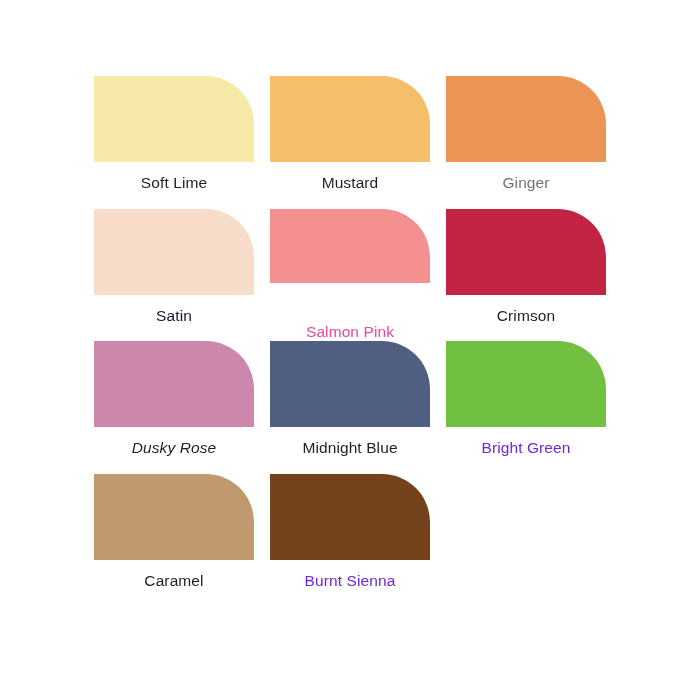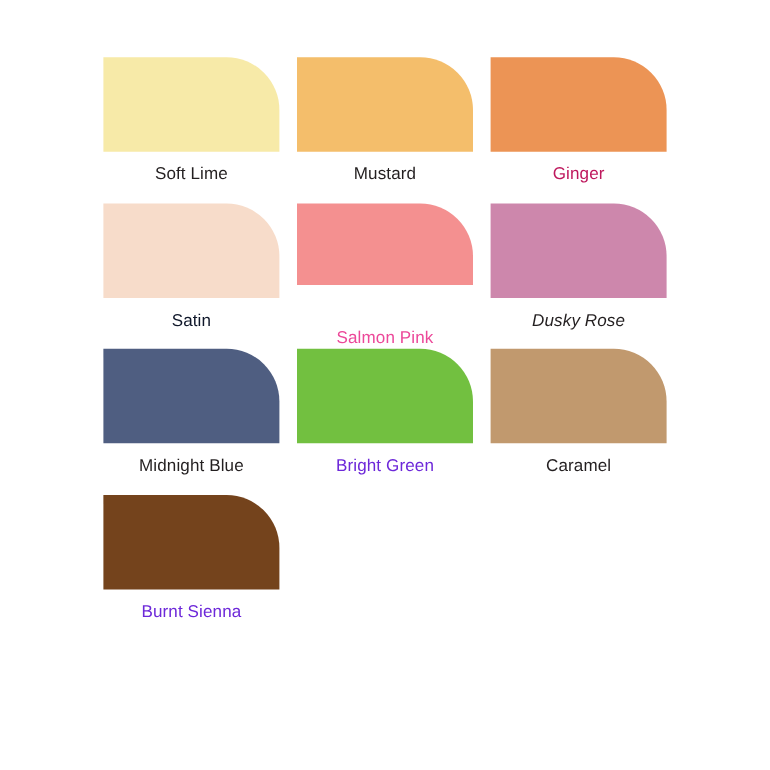--- a/index.html
+++ b/index.html
@@ -12,21 +12,21 @@
     background: #ffffff;
     font-family: "Liberation Sans", sans-serif;
     overflow: hidden;
   }
   #palette-board {
     position: relative;
     width: 700px;
     height: 675px;
     background: #ffffff;
     box-sizing: border-box;
-    padding-top: 52px;
+    padding-top: 76px;
   }
   .palette-grid {
     display: grid;
     grid-template-columns: repeat(3, 176px);
     grid-template-rows: repeat(4, 132.5px);
     justify-content: center;
     column-gap: 0px;
     row-gap: 0px;
     margin: 0 auto;
     width: 528px;
@@ -67,33 +67,37 @@
       <div class="swatch-label" style="color: rgb(35, 31, 32);">Soft Lime</div>
     </div>
 
     <div class="swatch-cell">
       <div class="swatch-chip" style="background-color: rgb(244, 190, 107);"></div>
       <div class="swatch-label" style="color: rgb(35, 31, 32);">Mustard</div>
     </div>
 
     <div class="swatch-cell">
       <div class="swatch-chip" style="background-color: rgb(236, 148, 85);"></div>
-      <div class="swatch-label" style="color: #be185d;">Ginger</div>
+      <div class="swatch-label" style="color: #737373;">Ginger</div>
     </div>
 
     <div class="swatch-cell">
       <div class="swatch-chip" style="background-color: rgb(247, 220, 202);"></div>
       <div class="swatch-label" style="color: #0f172a;">Satin</div>
     </div>
 
     <div class="swatch-cell">
       <div class="swatch-chip" style="background-color: rgb(244, 144, 144);"></div>
       <div class="swatch-label" style="color: #ec4899; margin-top: 40px;">Salmon Pink</div>
     </div>
 
+    <div class="swatch-cell">
+      <div class="swatch-chip" style="background-color: rgb(195, 36, 68);"></div>
+      <div class="swatch-label" style="color: rgb(35, 31, 32);">Crimson</div>
+    </div>
 
     <div class="swatch-cell">
       <div class="swatch-chip" style="background-color: rgb(205, 135, 172);"></div>
       <div class="swatch-label" style="color: rgb(35, 31, 32); font-style: italic;">Dusky Rose</div>
     </div>
 
 
     <div class="swatch-cell">
       <div class="swatch-chip" style="background-color: rgb(79, 94, 129);"></div>
       <div class="swatch-label" style="color: rgb(35, 31, 32);">Midnight Blue</div>

